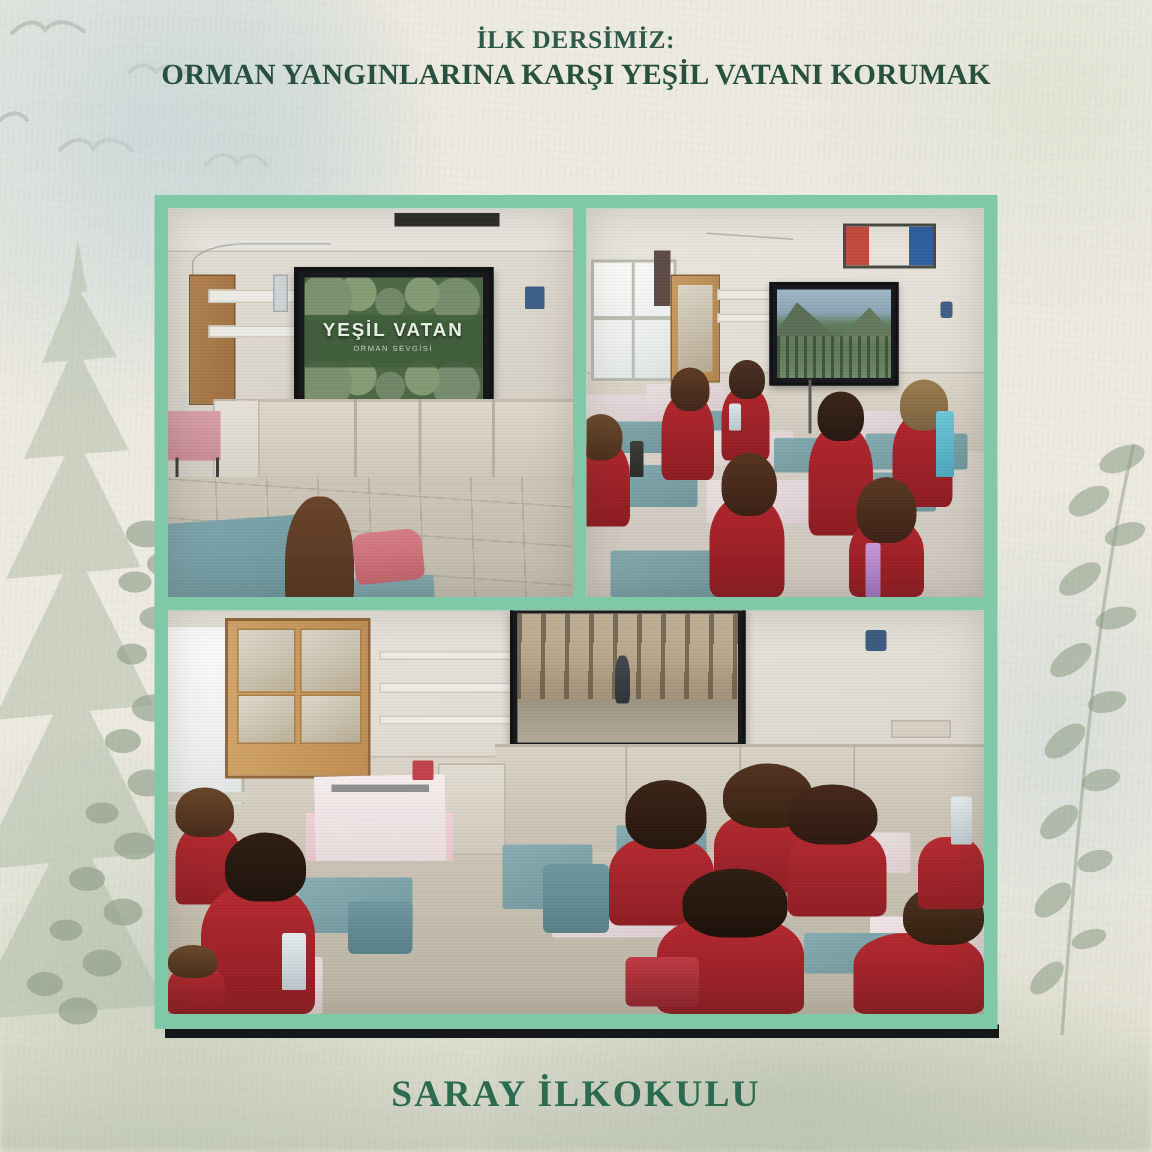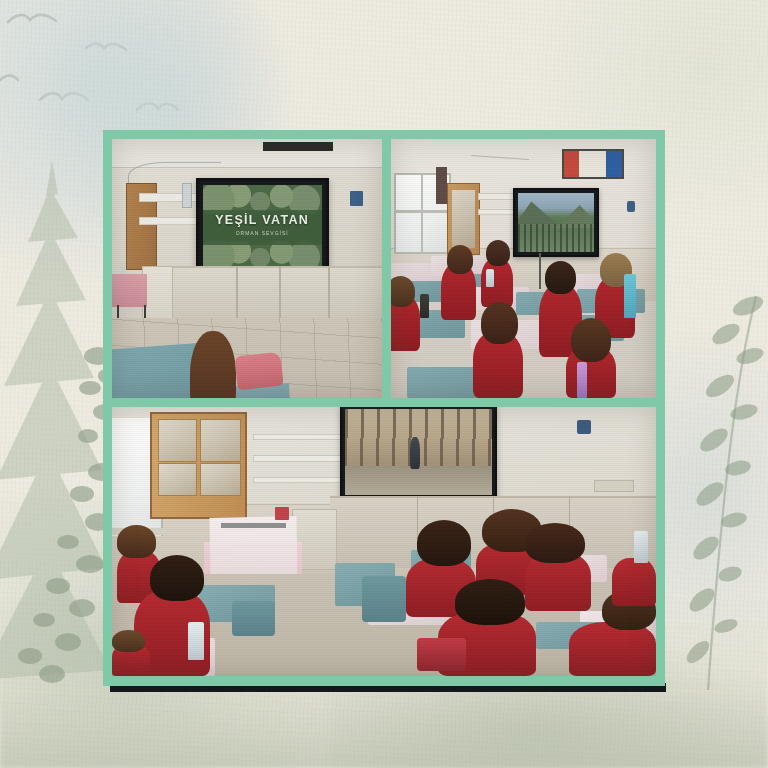--- a/index.html
+++ b/index.html
@@ -621,20 +621,22 @@
     </g>
   </svg>
   <svg class="bird-lone" viewBox="0 0 46 30">
     <path d="M3 20 C 12 10, 20 12, 24 19 C 29 12, 37 12, 44 20" stroke="#8d8c7d" stroke-width="2.4" fill="none" stroke-linecap="round" opacity="0.75"></path>
   </svg>
 
   <div class="paper-grain"></div>
 
   
   <div class="title-block">
+    <div class="title-line1">İLK DERSİMİZ:</div>
+    <div class="title-line2">ORMAN YANGINLARINA KARŞI YEŞİL VATANI KORUMAK</div>
   </div>
 
   
   <div id="collage-shadow"></div>
 
   
   <div id="collage">
 
     <div class="row row-top">
 
@@ -838,14 +840,17 @@
         <div class="bottle" style="left:14%; top:80%; width:3%;  height:14%;"></div>
         <div class="bottle" style="left:96%; top:46%; width:2.5%;height:12%;"></div>
 
         <div class="photo-grain"></div>
         <div class="photo-vig"></div>
       </div>
     </div>
   </div>
 
   
+  <div class="footer-block">
+    <div class="footer-text">SARAY İLKOKULU</div>
+  </div>
 
 </div>
 
 </body></html>

